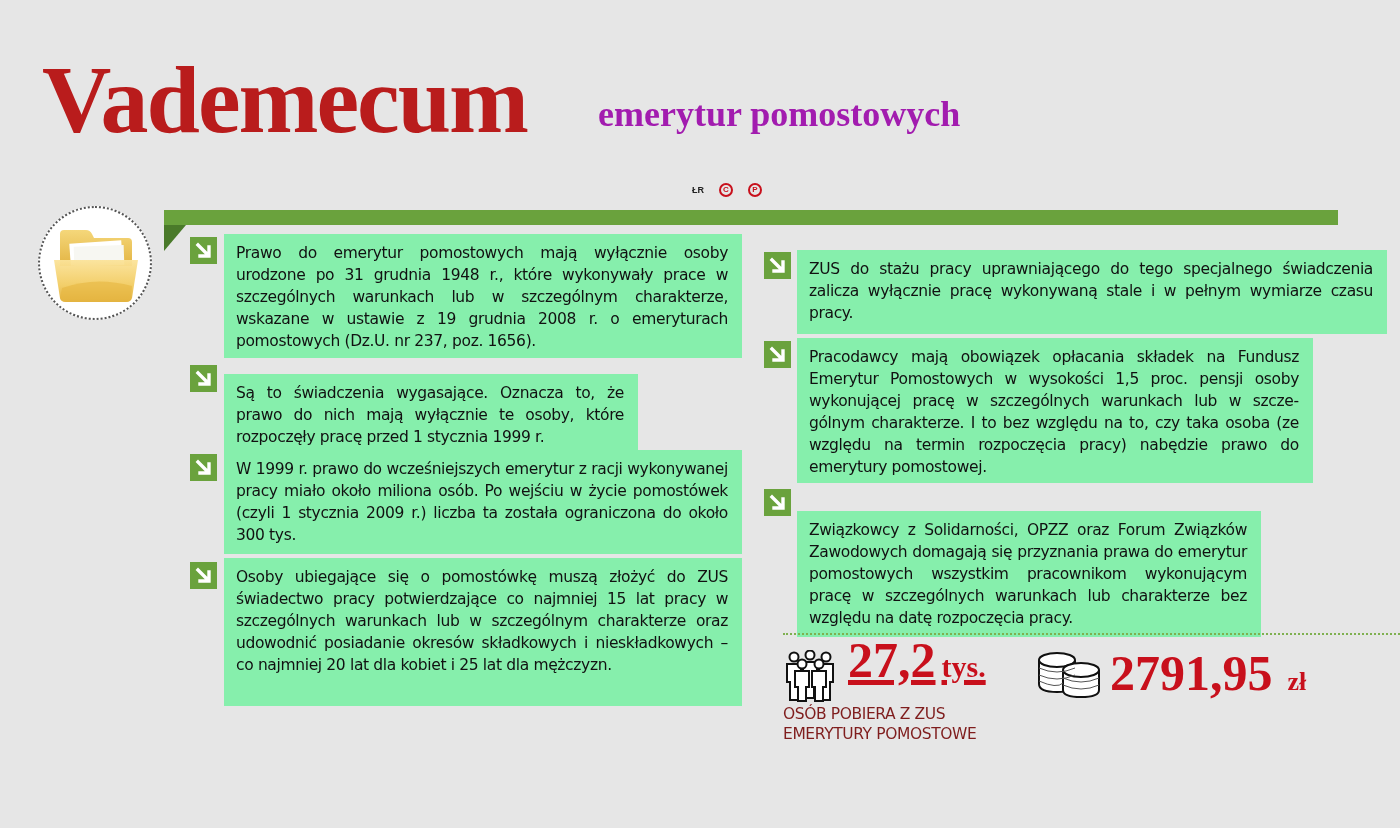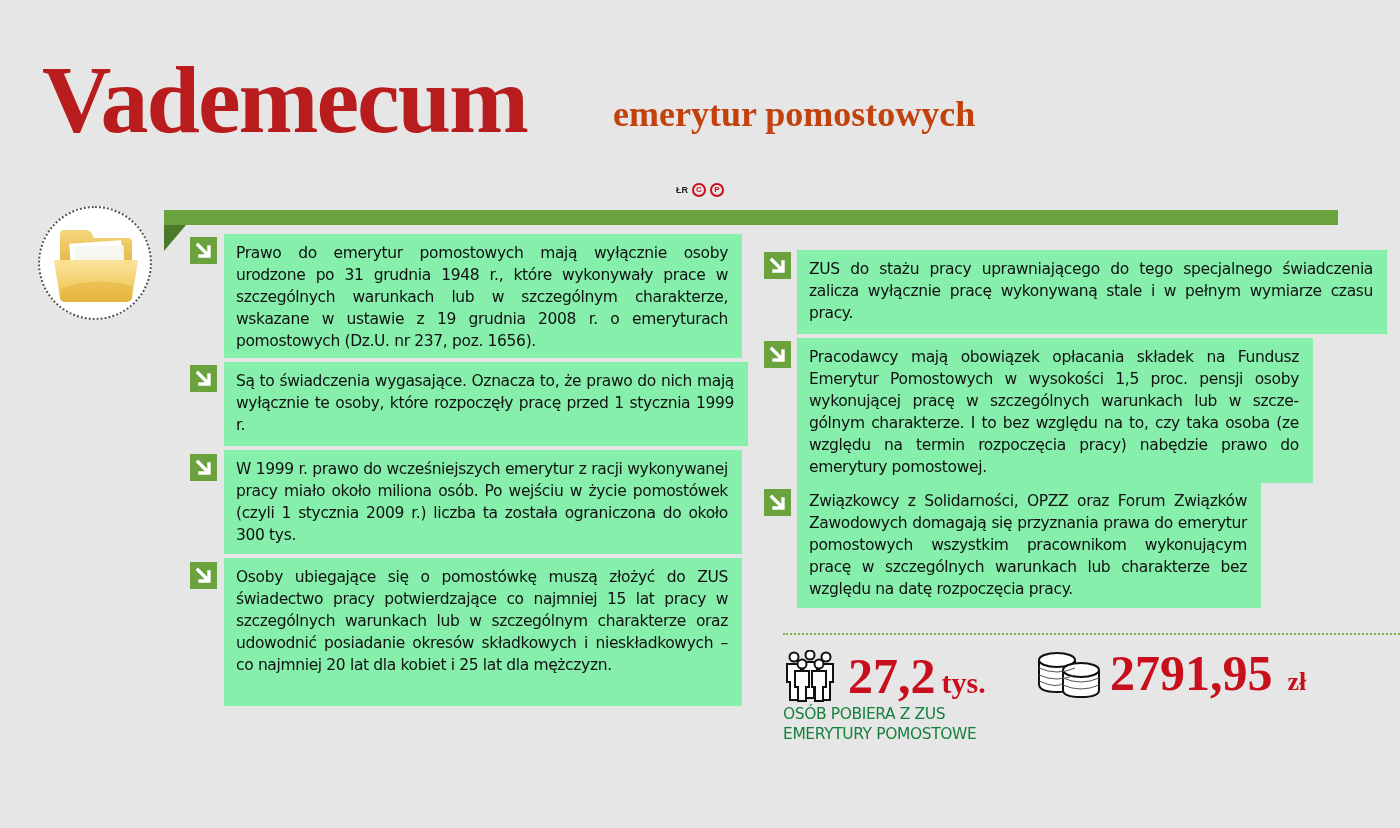--- a/index.html
+++ b/index.html
@@ -5,26 +5,26 @@
   * { box-sizing: border-box; margin: 0; padding: 0; }
   html, body { width: 1400px; height: 828px; overflow: hidden; }
   body { background: #e6e6e6; position: relative; font-family: "DejaVu Sans", sans-serif; color: #111; }
 
   .title-main {
     position: absolute; left: 42px; top: 52px;
     font-family: "Liberation Serif", serif; font-weight: bold;
     font-size: 96px; line-height: 96px; color: #b91c1c; letter-spacing: -2px;
   }
   .title-sub {
-    position: absolute; left: 613px; top: 94px;
+    position: absolute; left: 598px; top: 94px;
     font-family: "Liberation Serif", serif; font-weight: bold;
-    font-size: 36px; line-height: 40px; color: #c2410c;
+    font-size: 36px; line-height: 40px; color: #a21caf;
   }
   .credit {
-    position: absolute; left: 676px; top: 183px; display: flex; align-items: center; gap: 4px;
+    position: absolute; left: 692px; top: 183px; display: flex; align-items: center; gap: 15px;
     font-family: "Liberation Sans", sans-serif; font-size: 9px; font-weight: bold; color: #222;
   }
   .credit .cp {
     display: inline-flex; align-items: center; justify-content: center;
     width: 14px; height: 14px; border-radius: 50%; border: 2px solid #c8101c;
     color: #c8101c; font-size: 8px; font-weight: bold; line-height: 1;
   }
 
   .green-bar { position: absolute; left: 164px; top: 210px; width: 1174px; height: 15px; background: #6aa23d; }
   .green-tab {
@@ -50,21 +50,21 @@
   }
 
   .dotted-line { position: absolute; left: 783px; top: 633px; width: 617px; border-top: 2px dotted #7fb050; }
 
   .stat-num {
     position: absolute; font-family: "Liberation Serif", serif; font-weight: bold;
     color: #c8101c; line-height: 1;
   }
   .stat-label {
     position: absolute; font-family: "DejaVu Sans", sans-serif; font-size: 15.5px;
-    line-height: 20px; color: #15803d; letter-spacing: -0.4px;
+    line-height: 20px; color: #7f1d1d; letter-spacing: -0.4px;
   }
 </style>
 </head>
 <body>
 
 <div class="title-main">Vademecum</div>
 <div class="title-sub">emerytur pomostowych</div>
 <div class="credit">
   <span>ŁR</span>
   <span class="cp">C</span>
@@ -100,21 +100,21 @@
       <path d="M3 3 L13 13 M14 5 L14 14 L5 14" stroke="#fff" stroke-width="3.4" fill="none" stroke-linecap="square"></path>
     </svg>
 </div>
 <div class="card" style="left:224px; top:234px; width:518px; height:124px;">Prawo do emerytur pomostowych mają wyłącznie osoby urodzone po 31 grudnia 1948 r., które wykonywały prace w szczególnych warunkach lub w szczególnym charakterze, wskazane w ustawie z 19 grudnia 2008 r. o emeryturach pomostowych (Dz.U. nr 237, poz. 1656).</div>
 
 <div class="arrow" style="left:190px; top:365px;">
   <svg width="18" height="18" viewBox="0 0 18 18">
       <path d="M3 3 L13 13 M14 5 L14 14 L5 14" stroke="#fff" stroke-width="3.4" fill="none" stroke-linecap="square"></path>
     </svg>
 </div>
-<div class="card" style="left:224px; top:362px; width:524px; height:84px;">Są to świadczenia wygasające. Oznacza to, że prawo do nich mają wyłącznie te osoby, które rozpoczęły pracę przed 1 stycznia 1999 r.</div>
+<div class="card" style="left:224px; top:374px; width:414px; height:84px;">Są to świadczenia wygasające. Oznacza to, że prawo do nich mają wyłącznie te osoby, które rozpoczęły pracę przed 1 stycznia 1999 r.</div>
 
 <div class="arrow" style="left:190px; top:454px;">
   <svg width="18" height="18" viewBox="0 0 18 18">
       <path d="M3 3 L13 13 M14 5 L14 14 L5 14" stroke="#fff" stroke-width="3.4" fill="none" stroke-linecap="square"></path>
     </svg>
 </div>
 <div class="card" style="left:224px; top:450px; width:518px; height:104px;">W 1999 r. prawo do wcześniejszych  emerytur z racji wyko­nywanej pracy miało około miliona osób. Po wejściu w życie pomostówek (czyli 1 stycznia 2009 r.) liczba ta zo­stała ograniczona do około 300 tys.</div>
 
 <div class="arrow" style="left:190px; top:562px;">
   <svg width="18" height="18" viewBox="0 0 18 18">
@@ -135,39 +135,39 @@
       <path d="M3 3 L13 13 M14 5 L14 14 L5 14" stroke="#fff" stroke-width="3.4" fill="none" stroke-linecap="square"></path>
     </svg>
 </div>
 <div class="card" style="left:797px; top:338px; width:516px; height:145px;">Pracodawcy mają obowiązek opłacania składek na Fundusz Emerytur Pomostowych w wysokości 1,5 proc. pensji osoby wykonującej pracę w szczególnych warunkach lub w szcze­gólnym charakterze. I to bez względu na to, czy taka osoba (ze względu na termin rozpoczęcia pracy) nabędzie prawo do emerytury pomostowej.</div>
 
 <div class="arrow" style="left:764px; top:489px;">
   <svg width="18" height="18" viewBox="0 0 18 18">
       <path d="M3 3 L13 13 M14 5 L14 14 L5 14" stroke="#fff" stroke-width="3.4" fill="none" stroke-linecap="square"></path>
     </svg>
 </div>
-<div class="card" style="left:797px; top:482px; width:464px; height:126px;">Związkowcy z Solidarności, OPZZ oraz Forum Związków Za­wodowych domagają się przyznania prawa do emerytur pomostowych wszystkim pracownikom wykonującym pracę w szczególnych warunkach lub charakterze bez względu na datę rozpoczęcia pracy.</div>
+<div class="card" style="left:797px; top:511px; width:464px; height:126px;">Związkowcy z Solidarności, OPZZ oraz Forum Związków Za­wodowych domagają się przyznania prawa do emerytur pomostowych wszystkim pracownikom wykonującym pracę w szczególnych warunkach lub charakterze bez względu na datę rozpoczęcia pracy.</div>
 
 <div class="dotted-line"></div>
 
 <svg style="position:absolute; left:782px; top:650px;" width="56" height="52" viewBox="0 0 56 52">
   <g fill="#fff" stroke="#111" stroke-width="2">
     <circle cx="12" cy="7" r="4.5"></circle>
       <path d="M5 14 h14 v18 h-3 v18 h-8 v-18 h-3 z"></path>
     <circle cx="44" cy="7" r="4.5"></circle>
       <path d="M37 14 h14 v18 h-3 v18 h-8 v-18 h-3 z"></path>
     <circle cx="28" cy="5" r="4.5"></circle>
       <path d="M21 12 h14 v18 h-3 v18 h-8 v-18 h-3 z"></path>
     <circle cx="20" cy="14" r="4.5"></circle>
       <path d="M13 21 h14 v16 h-3 v14 h-8 v-14 h-3 z"></path>
     <circle cx="37" cy="14" r="4.5"></circle>
       <path d="M30 21 h14 v16 h-3 v14 h-8 v-14 h-3 z"></path>
   </g>
 </svg>
-<div class="stat-num" style="left:848px; top:651px; font-size:50px;">
+<div class="stat-num" style="left:848px; top:635px; font-size:50px;text-decoration:underline;">
   <span>27,2</span><span style="font-size:30px; margin-left:6px;">tys.</span>
 </div>
 <div class="stat-label" style="left:783px; top:704px;">
   <div>OSÓB POBIERA Z ZUS</div>
   <div>EMERYTURY POMOSTOWE</div>
 </div>
 
 <svg style="position:absolute; left:1035px; top:648px;" width="68" height="50" viewBox="0 0 68 50">
   <g fill="#fff" stroke="#111" stroke-width="2">
     <path d="M4 12 v24 q0 8 18 8 q18 0 18 -8 v-24"></path>

